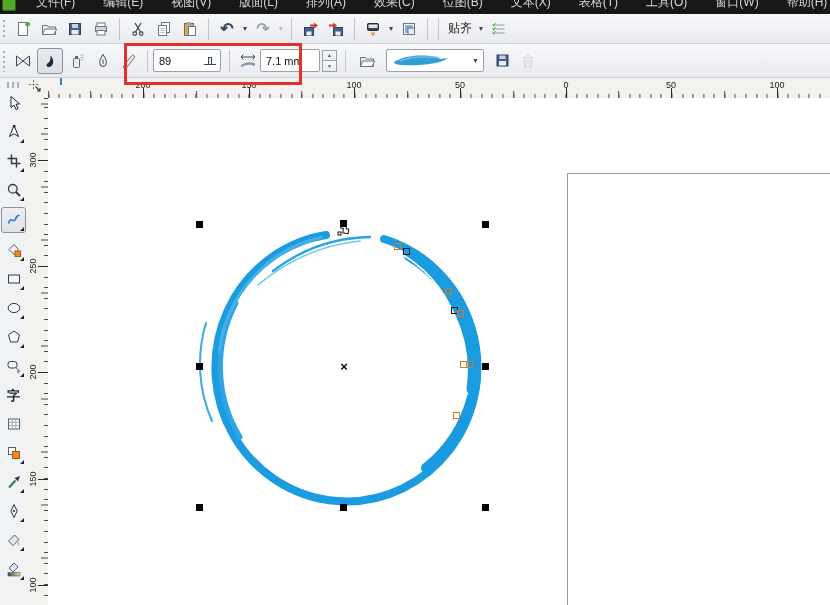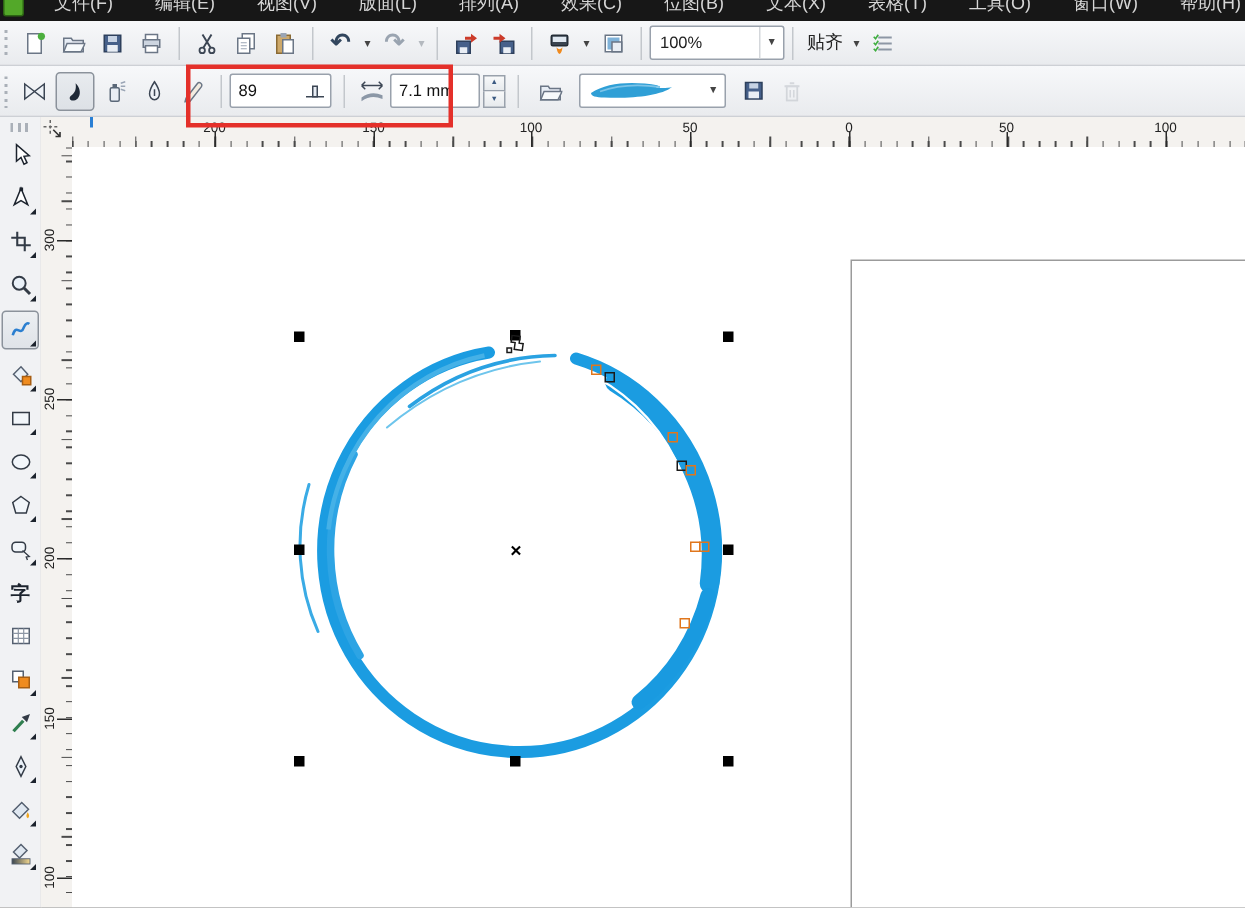--- a/index.html
+++ b/index.html
@@ -191,24 +191,20 @@
     <div class="tbtn">
         <span>
           <svg width="16" height="16">
             <rect x="2.5" y="2.5" width="11" height="11" fill="#fff" stroke="#6b7686"></rect>
             <rect x="4" y="4" width="8" height="8" fill="#7fb2d9"></rect>
             <rect x="7" y="7" width="6.5" height="6.5" fill="#e9eef5" stroke="#6b7686"></rect>
           </svg>
         </span>
       </div>
     <div class="sep"></div>
-    <div class="combo" style="width:88px;">
-      <span class="val">100%</span>
-      <span class="arr">▼</span>
-    </div>
     <div class="sep"></div>
     <div class="snapbtn">
         <span>贴齐</span>
       </div>
     <div class="dd">▾</div>
     <div class="tbtn">
         <span>
           <svg width="16" height="16">
             <path d="M4.5 4 h9 M4.5 8 h9 M4.5 12 h9" stroke="#8d97a5" stroke-width="1.2" fill="none"></path>
             <path d="M1.5 3.5 l1.2 1.3 1.8-2.6 M1.5 7.5 l1.2 1.3 1.8-2.6 M1.5 11.5 l1.2 1.3 1.8-2.6" stroke="#3fae3f" stroke-width="1.1" fill="none"></path>

